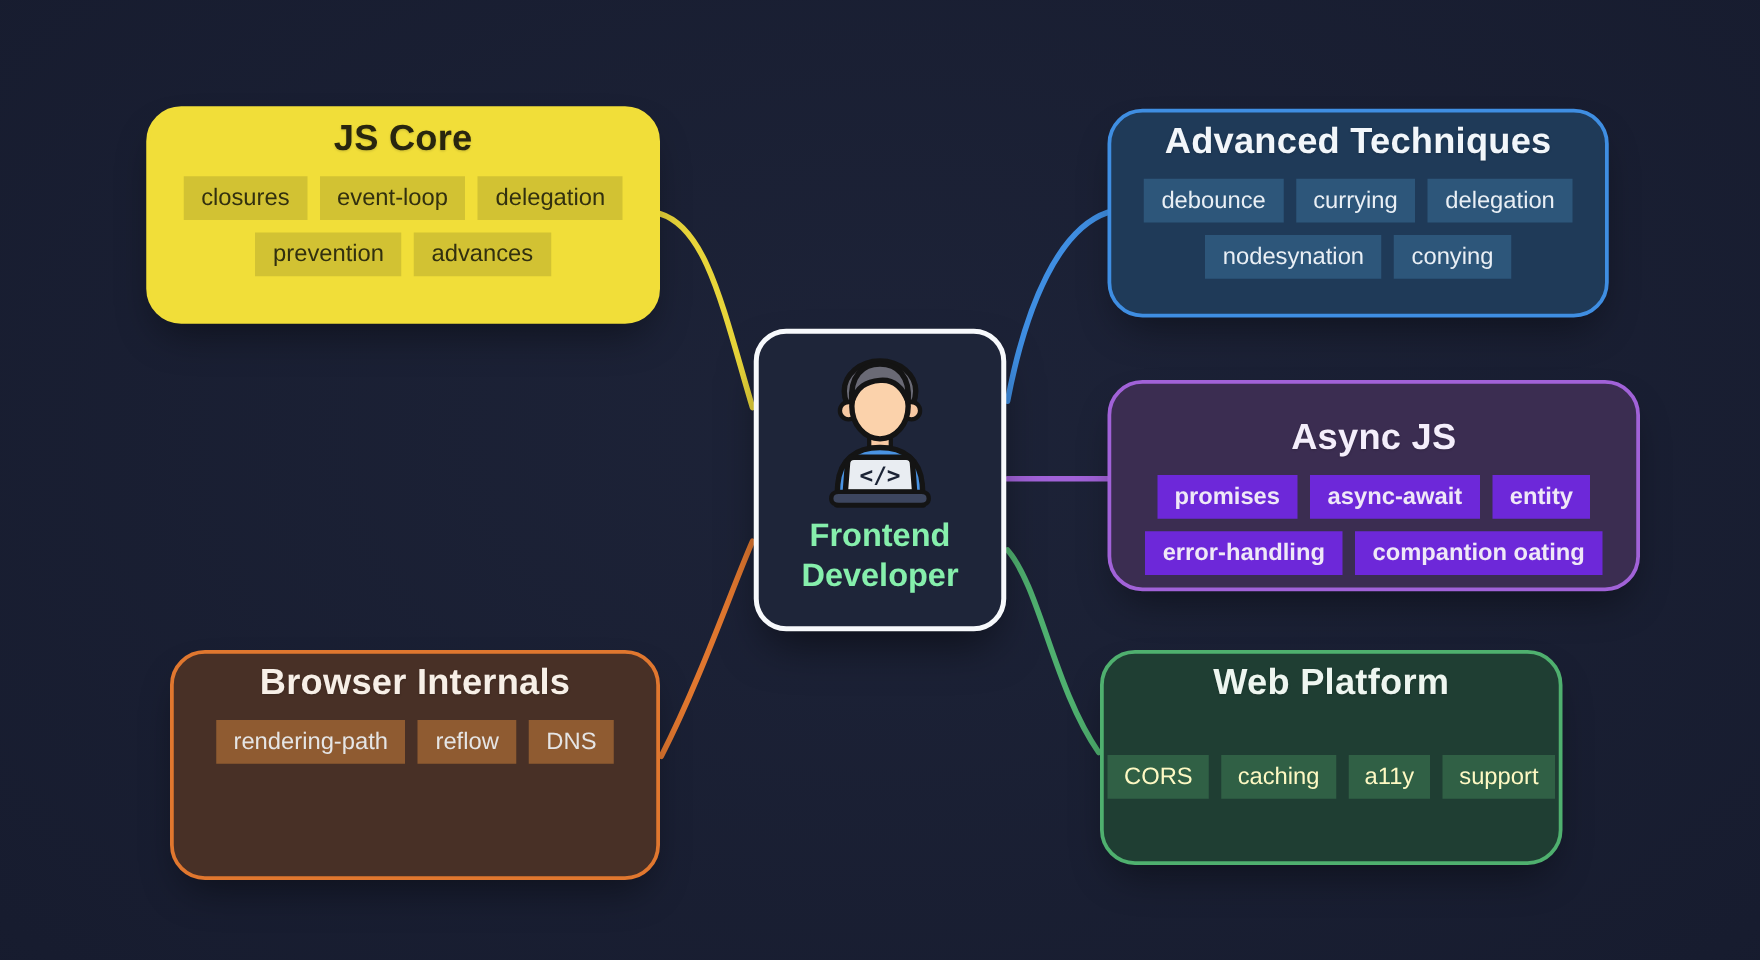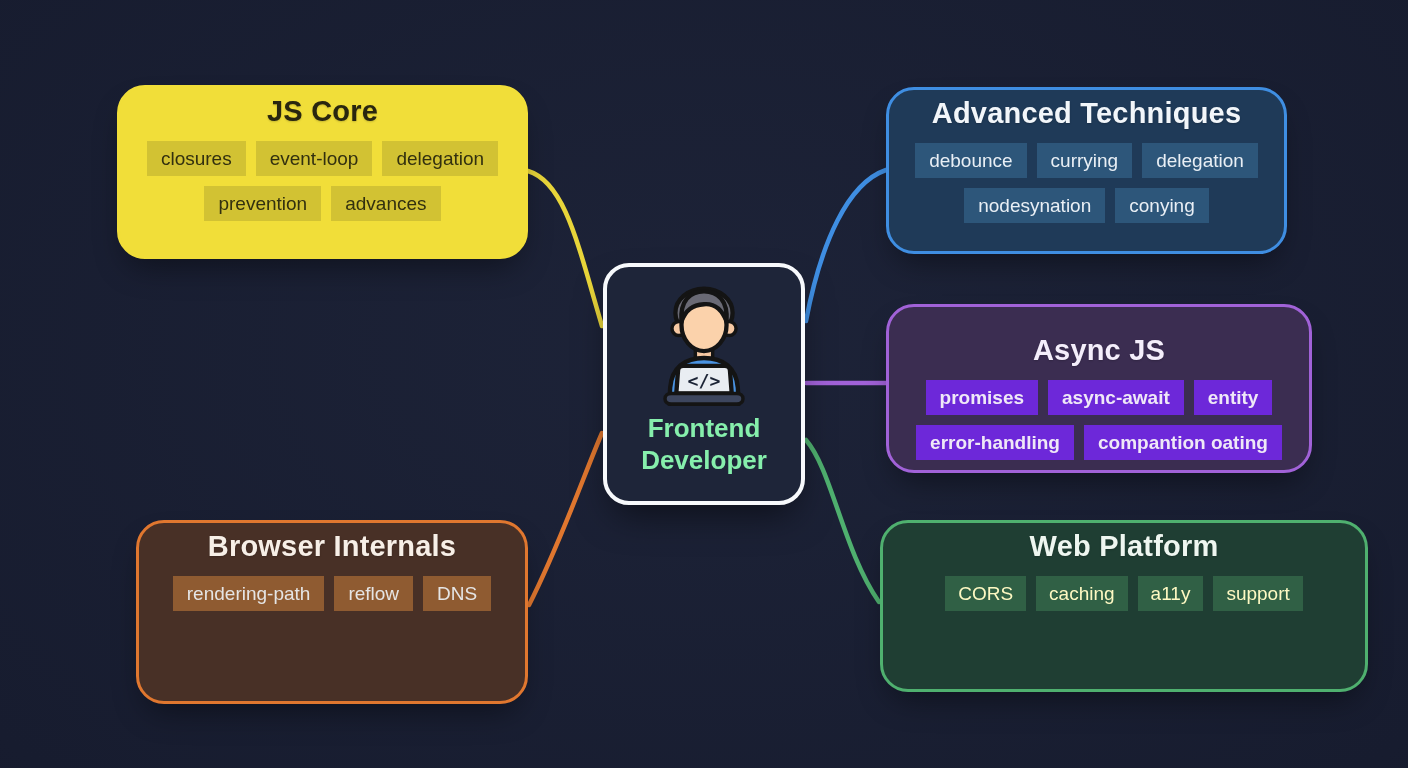--- a/index.html
+++ b/index.html
@@ -66,22 +66,22 @@
   .advanced { left: 886px; top: 87px; width: 401px; height: 167px;
               background: #1f3a58; border-color: #3f8ee2; color: #f2f6fa; }
   .advanced .chip { background: #2d567a; color: #e9eff5; }
 
   
   .async { left: 886px; top: 304px; width: 426px; height: 169px;
            background: #3b2d51; border-color: #a162d8; color: #f4eefb; justify-content: flex-end; }
   .async .chip { background: #6d28d9; color: #efe8f7; font-weight: bold; }
 
   
-  .web { left: 880px; top: 520px; width: 488px; height: 172px;
-         background: #1f3e33; border-color: #4fb06f; color: #eef6f0; }
+  .web { left: 880px; top: 520px; width: 370px; height: 172px;
+         background: #1f3e33; border-color: #4fb06f; color: #eef6f0; gap: 28px; }
   .web .chip { background: #306045; color: #fef9c3; padding: 8px 13px; }
 
   
   .browser { left: 136px; top: 520px; width: 392px; height: 184px;
              background: #483026; border-color: #e0772f; color: #f7efe7; }
   .browser .chip { background: #8f5b31; color: #e5e5e5; }
 
   
   .center-node {
     position: absolute;

